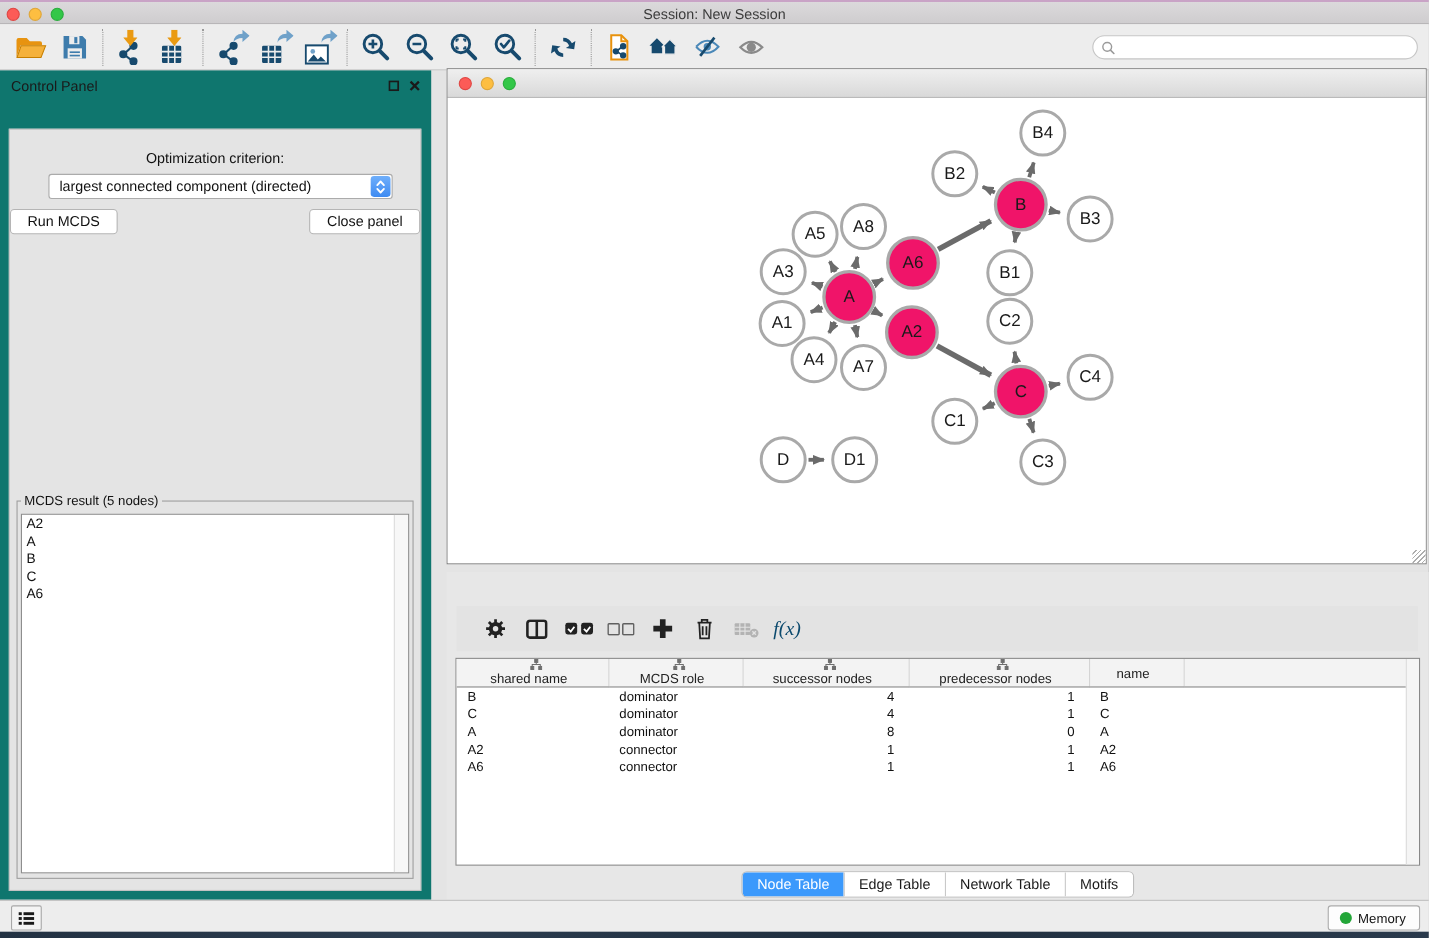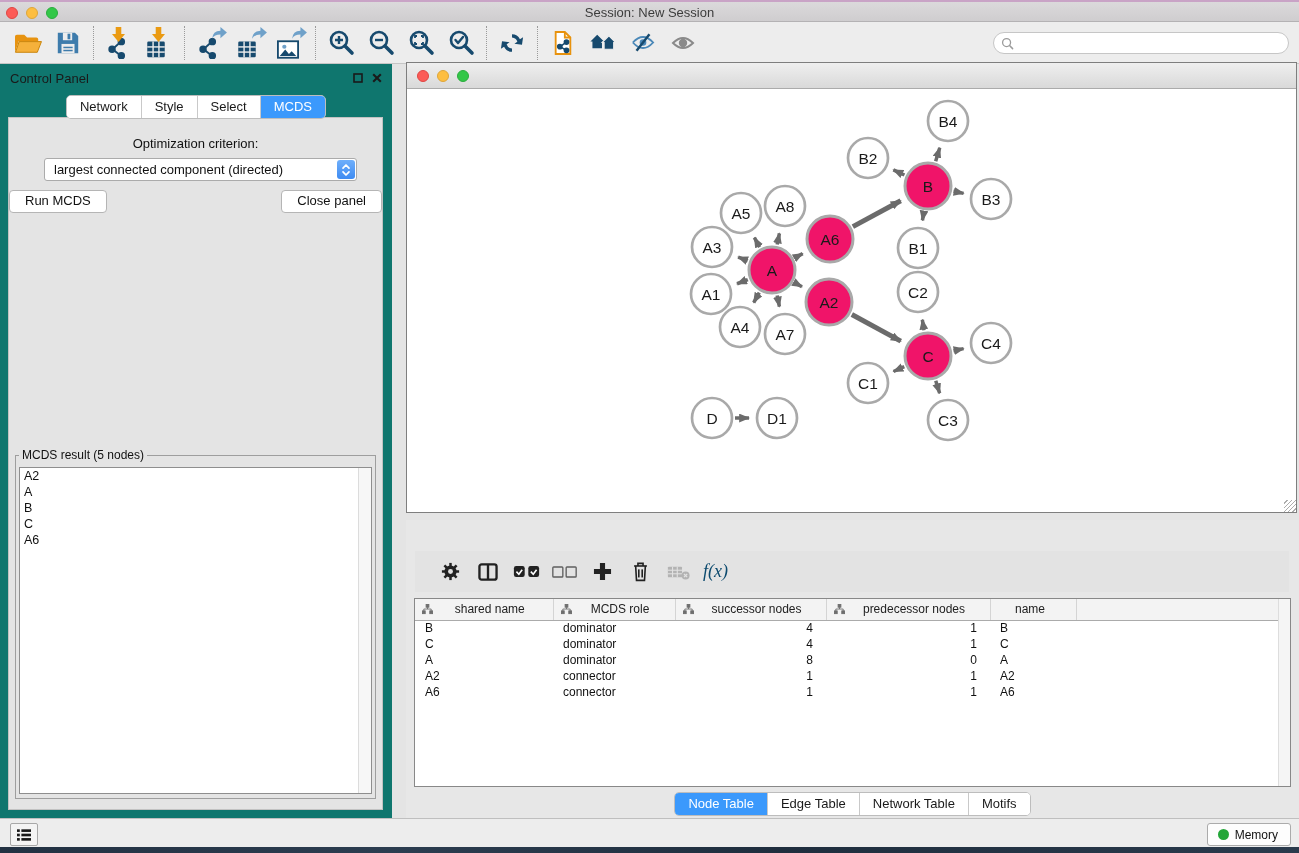--- a/index.html
+++ b/index.html
@@ -131,21 +131,21 @@
   .fx-label { font-family:"Liberation Serif", serif; font-style:italic; font-size:18px; color:#0c4a6e; margin-left:6px; }
   .tablebox {
     position:absolute; left:8px; right:8px; top:78px; height:189px;
     background:#FFFFFF; border:1px solid #888888; overflow:hidden;
   }
   table.grid { border-collapse:collapse; table-layout:fixed; width:100%; }
   table.grid th {
     background:#F3F3F3; border-right:1px solid #D4D4D4; border-bottom:1px solid #ABABAB;
     height:21px; font-size:12px; font-weight:normal; color:#222; padding:0;
   }
-  table.grid th .thwrap { display:flex; align-items:center; }
+  table.grid th .thwrap { display:flex; align-items:center;flex-direction:column; }
   table.grid th .thwrap .thicon { margin-left:7px; display:inline-flex; }
   table.grid th .thwrap .thlabel { flex:1; text-align:center; padding-right:6px; }
   table.grid td { height:16px; font-size:12px; color:#111; padding:0 0 0 10px; white-space:nowrap; overflow:hidden; }
   table.grid td.num { text-align:right; padding:0 13px 0 0; }
   .tbl-scrolltrack { position:absolute; right:0; top:0; bottom:0; width:12px; background:#F5F5F5; border-left:1px solid #DDDDDD; }
   .tpanel .tabrow { top:272px; }
   
   .statusbar {
     position:absolute; left:0; top:818px; width:100%; height:29px;
     background:#EDEDED; border-top:1px solid #BFBFBF;
@@ -376,28 +376,20 @@
       <span class="mini-ic">
         <svg width="10" height="10" viewBox="0 0 10 10">
             <rect x="1" y="1" width="8" height="8" fill="none" stroke="#1A1A1A" stroke-width="1.6"></rect>
           </svg>
       </span>
       <span class="mini-ic">
         <svg width="10" height="10" viewBox="0 0 10 10">
             <path d="M1.2 1.2 L8.8 8.8 M8.8 1.2 L1.2 8.8" stroke="#1A1A1A" stroke-width="2.1"></path>
           </svg>
       </span>
-    </div>
-    <div class="tabrow">
-      <div class="tabgroup" id="cpanel-tabs">
-          <span class="tab">Network</span>
-          <span class="tab">Style</span>
-          <span class="tab">Select</span>
-          <span class="tab active">MCDS</span>
-        </div>
     </div>
     <div class="cpanel-body">
       <div class="opt-label">Optimization criterion:</div>
       <div class="dropdown">
         <span class="dd-text">largest connected component (directed)</span>
         <span class="dd-stepper">
           <svg width="10" height="14" viewBox="0 0 10 14">
               <path d="M2 5.2 L5 2 L8 5.2" fill="none" stroke="#FFFFFF" stroke-width="1.7" stroke-linecap="round" stroke-linejoin="round"></path>
               <path d="M2 8.8 L5 12 L8 8.8" fill="none" stroke="#FFFFFF" stroke-width="1.7" stroke-linecap="round" stroke-linejoin="round"></path>
             </svg>

